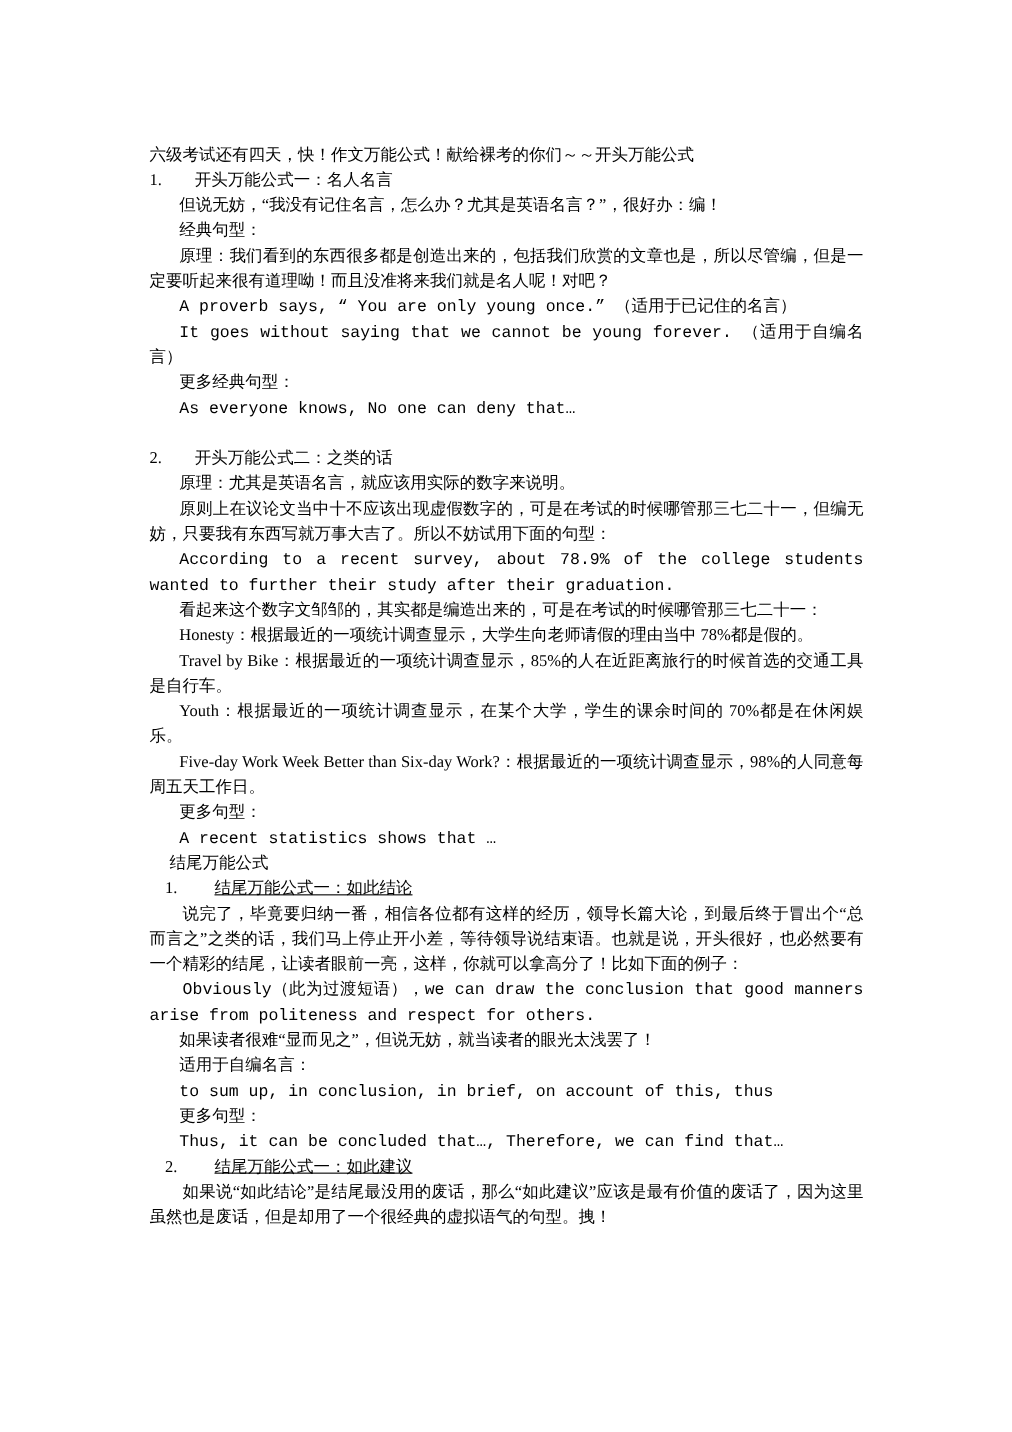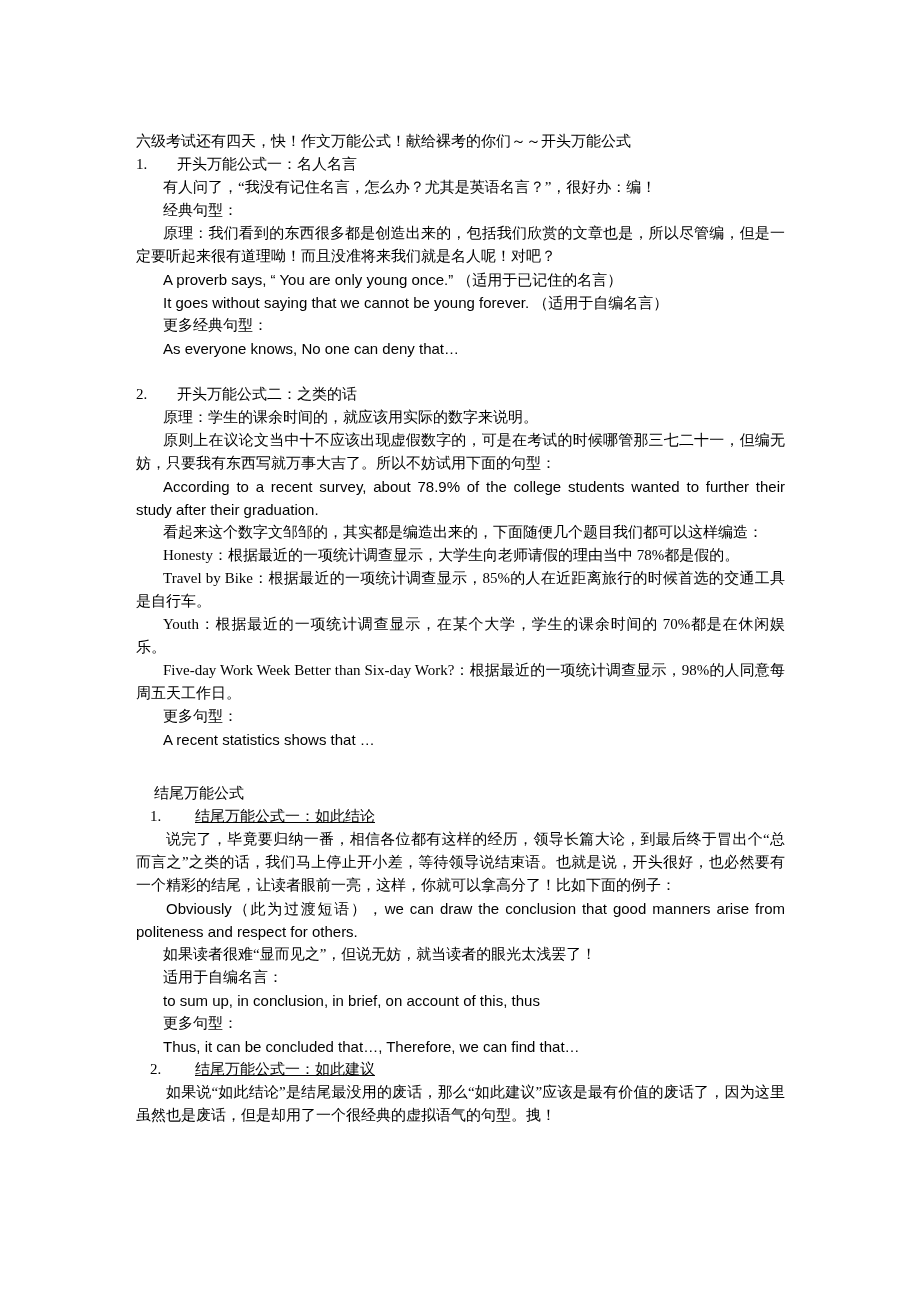--- a/index.html
+++ b/index.html
@@ -54,61 +54,60 @@
   }
   .numline.sub .num {
     width: 45px;
   }
   .numline.sub {
     padding-left: 14px;
     text-decoration: underline;
   }
   .subhead {
     padding-left: 18px;
-    margin-top: 31px;
   }
   .en {
-    font-family: Liberation Sans, sans-serif;
+    font-family: Liberation Mono, monospace;
   }
 </style>
 </head>
 <body>
 
 <div class="page">
   <div class="doc">
 
     <p class="p ind0">六级考试还有四天，快！作文万能公式！献给裸考的你们～～开头万能公式</p>
 
     <p class="p numline"><span class="num">1.</span><span>开头万能公式一：名人名言</span></p>
 
-    <p class="p ind1">有人问了，“我没有记住名言，怎么办？尤其是英语名言？”，很好办：编！</p>
+    <p class="p ind1">但说无妨，“我没有记住名言，怎么办？尤其是英语名言？”，很好办：编！</p>
 
     <p class="p ind1">经典句型：</p>
 
     <p class="p ind1">原理：我们看到的东西很多都是创造出来的，包括我们欣赏的文章也是，所以尽管编，但是一定要听起来很有道理呦！而且没准将来我们就是名人呢！对吧？</p>
 
     <p class="p ind1 en">A proverb says, “ You are only young once.” （适用于已记住的名言）</p>
 
     <p class="p ind1 en">It goes without saying that we cannot be young forever. （适用于自编名言）</p>
 
     <p class="p ind1">更多经典句型：</p>
 
     <p class="p ind1 en">As everyone knows, No one can deny that…</p>
 
     <div class="spacer"></div>
 
     <p class="p numline"><span class="num">2.</span><span>开头万能公式二：之类的话</span></p>
 
-    <p class="p ind1">原理：学生的课余时间的，就应该用实际的数字来说明。</p>
+    <p class="p ind1">原理：尤其是英语名言，就应该用实际的数字来说明。</p>
 
     <p class="p ind1">原则上在议论文当中十不应该出现虚假数字的，可是在考试的时候哪管那三七二十一，但编无妨，只要我有东西写就万事大吉了。所以不妨试用下面的句型：</p>
 
     <p class="p ind1 en"> According to a recent survey, about 78.9% of the college students wanted to further their study after their graduation.</p>
 
-    <p class="p ind1">看起来这个数字文邹邹的，其实都是编造出来的，下面随便几个题目我们都可以这样编造：</p>
+    <p class="p ind1">看起来这个数字文邹邹的，其实都是编造出来的，可是在考试的时候哪管那三七二十一：</p>
 
     <p class="p ind1">Honesty：根据最近的一项统计调查显示，大学生向老师请假的理由当中 78%都是假的。</p>
 
     <p class="p ind1">Travel by Bike：根据最近的一项统计调查显示，85%的人在近距离旅行的时候首选的交通工具是自行车。</p>
 
     <p class="p ind1">Youth：根据最近的一项统计调查显示，在某个大学，学生的课余时间的 70%都是在休闲娱乐。</p>
 
     <p class="p ind1">Five-day Work Week Better than Six-day Work?：根据最近的一项统计调查显示，98%的人同意每周五天工作日。</p>
 
     <p class="p ind1">更多句型：</p>

